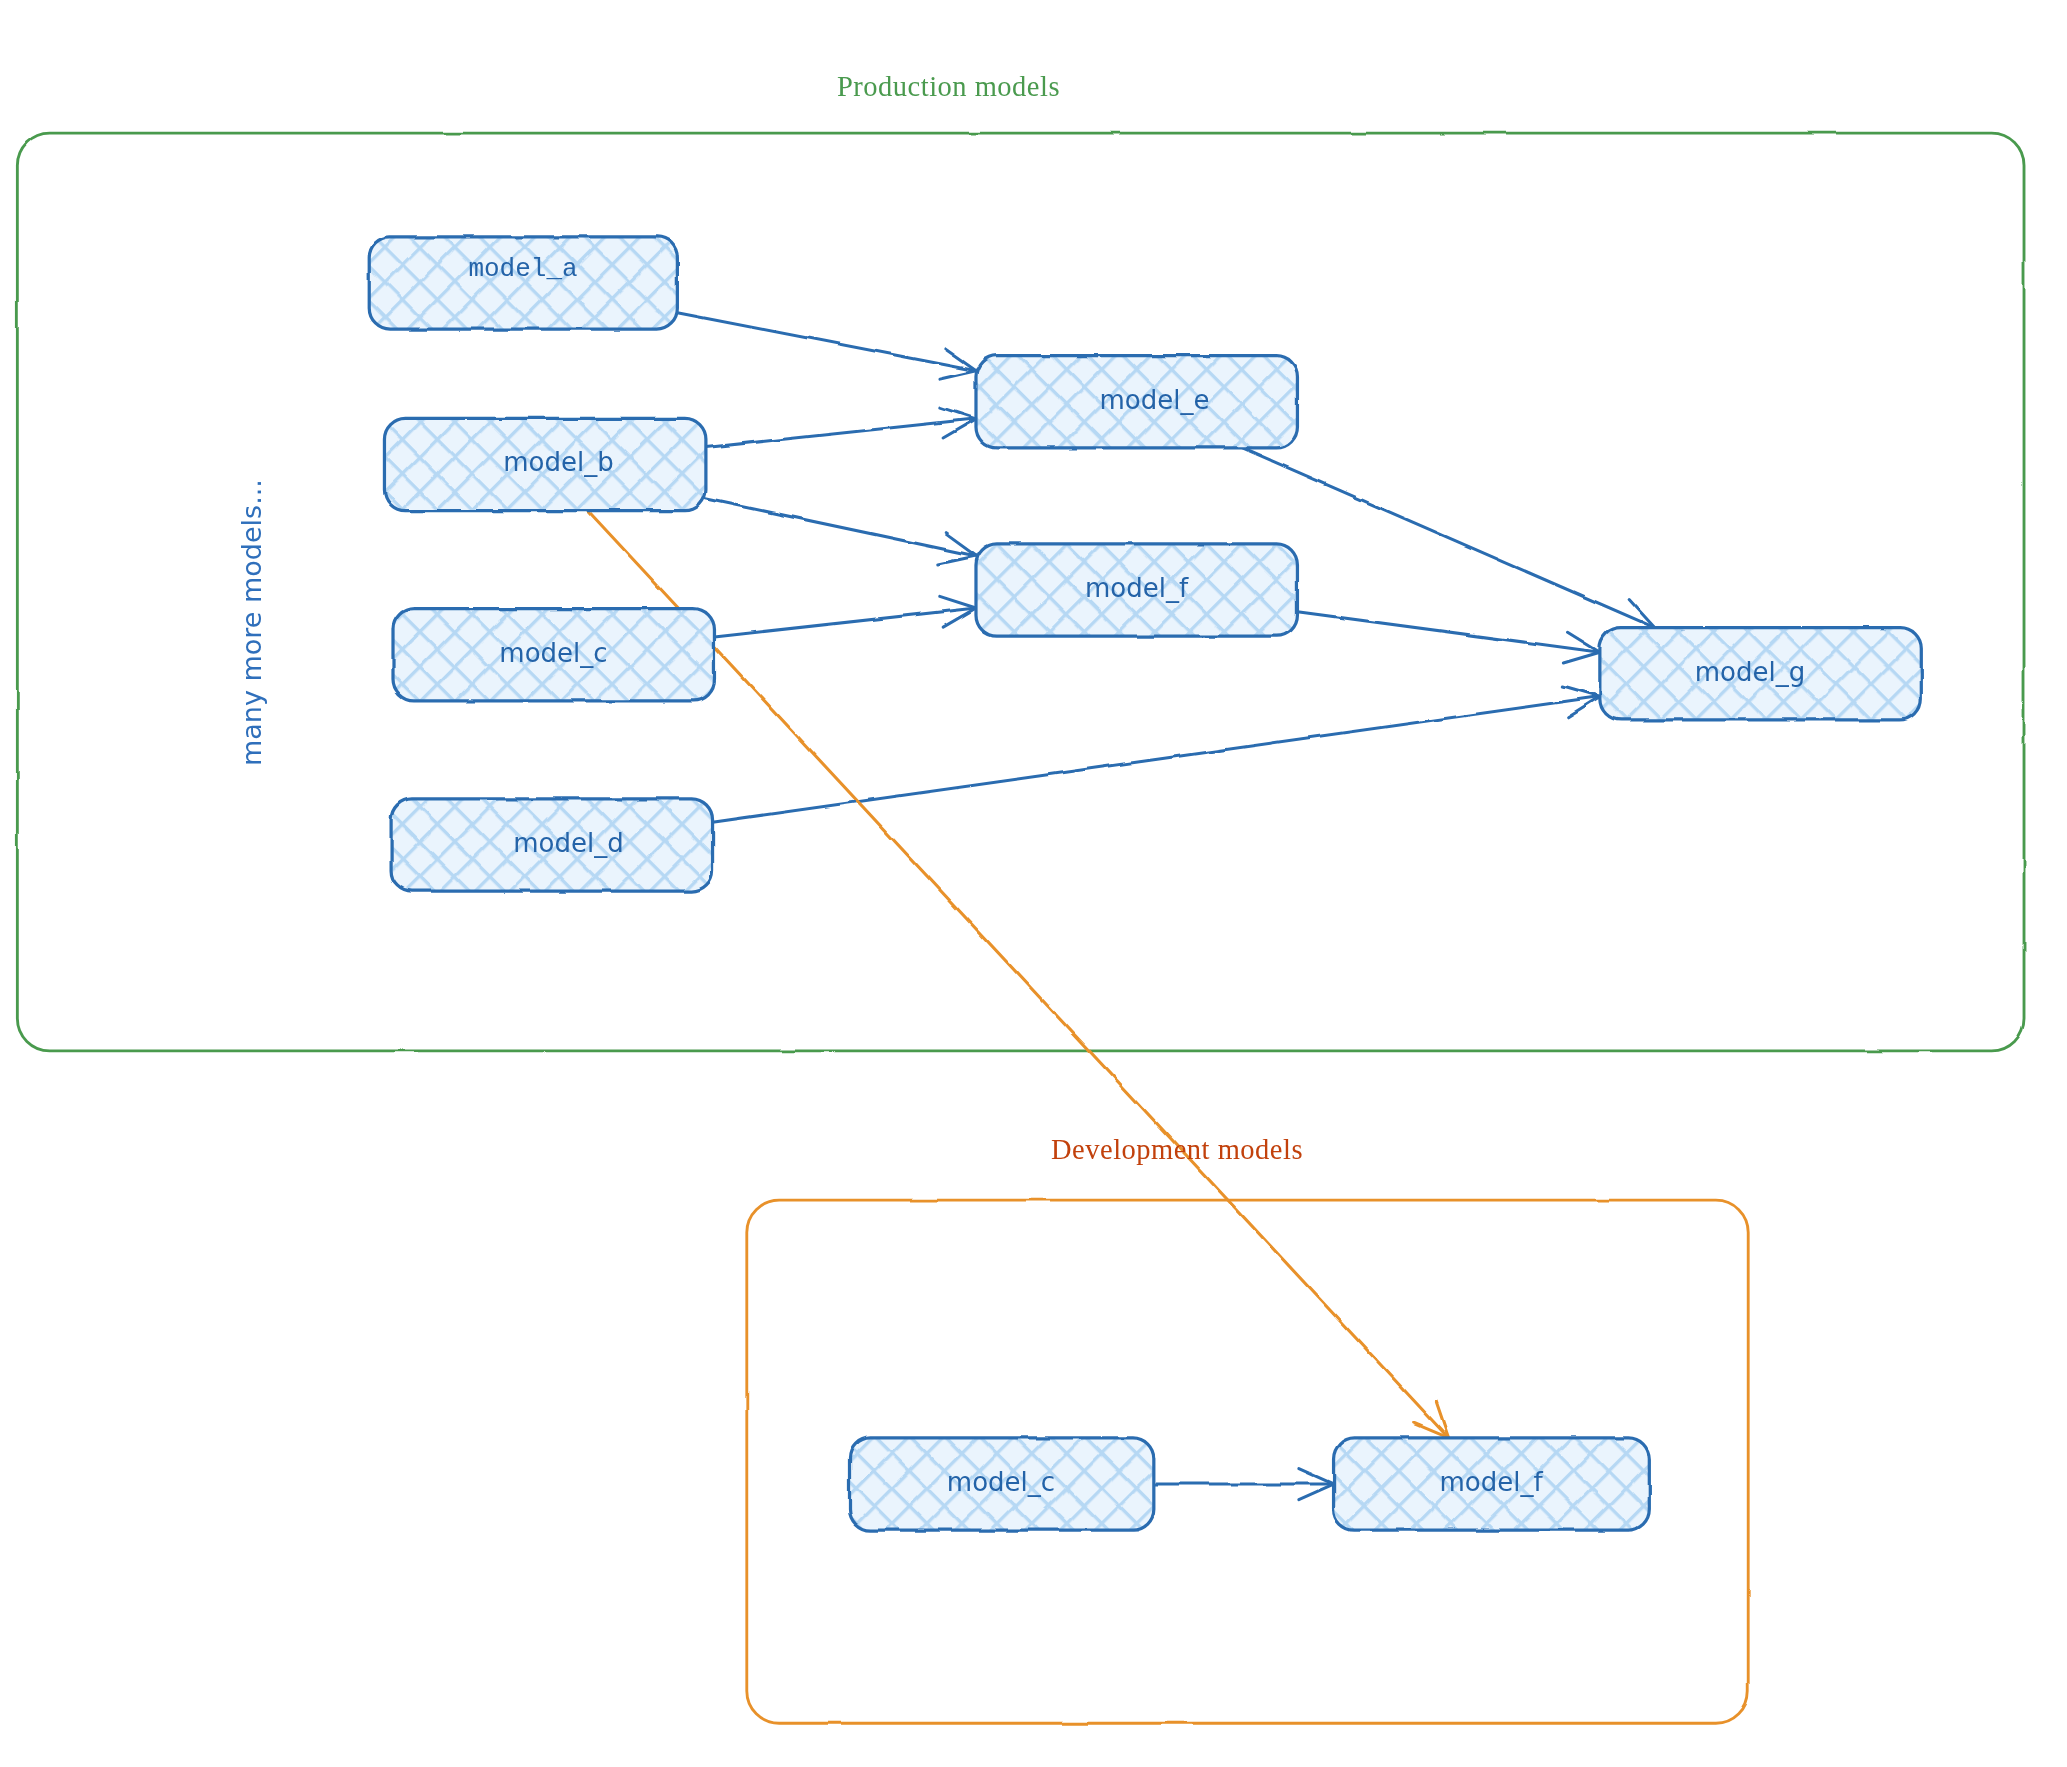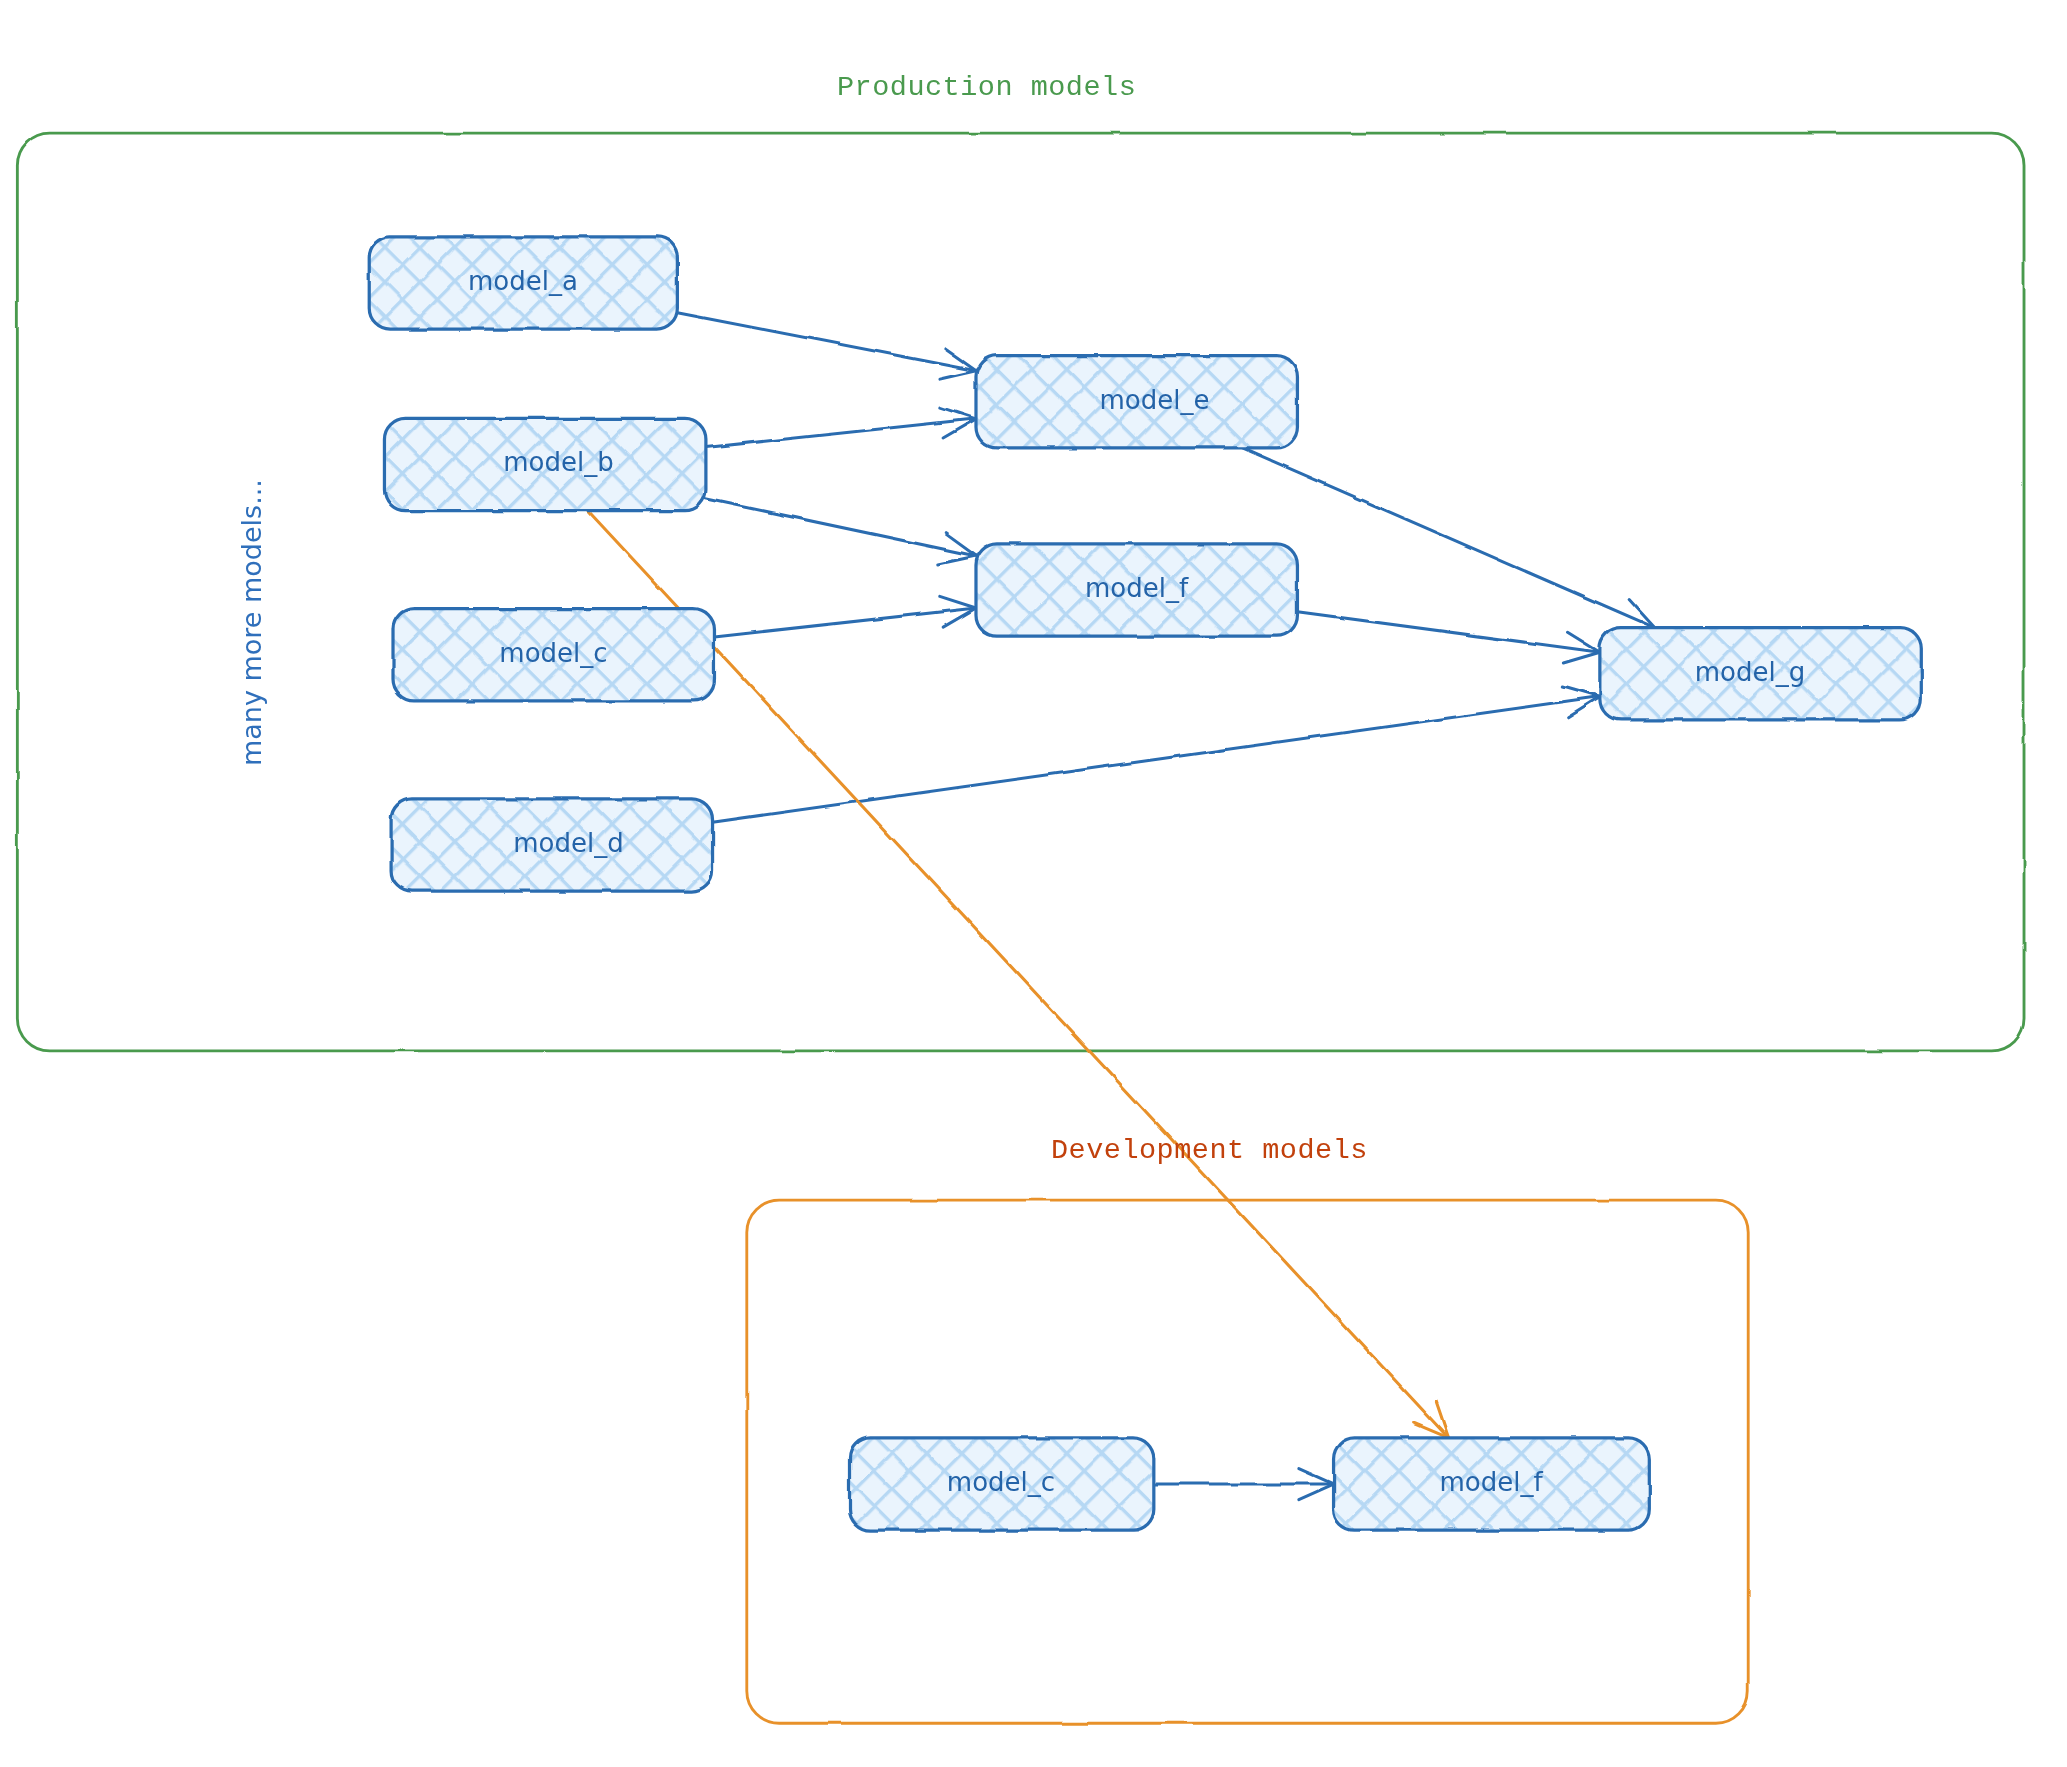--- a/index.html
+++ b/index.html
@@ -22,21 +22,21 @@
     left: 0;
     top: 0;
     width: 2068px;
     height: 1767px;
   }
   .grp-title {
     position: absolute;
     font-size: 28.5px;
     letter-spacing: 0.5px;
     white-space: nowrap;
-    font-family: Liberation Mono, monospace;
+    font-family: Liberation Serif, serif;
   }
   .node-label {
     position: absolute;
     font-size: 26px;
     color: #2463a8;
     white-space: nowrap;
     text-align: center;
     font-family: "DejaVu Sans", sans-serif;
   }
   .side-note {
@@ -135,21 +135,21 @@
       </g>
   </svg>
 
   <div class="grp-title" id="title-production" style="left: 837px; top: 71px; color: rgb(74, 154, 78);">Production models</div>
 
   <div class="grp-title" id="title-development" style="left: 1051px; top: 1134px; color: #c2410c;">Development models</div>
 
   <div class="side-note" id="side-note" style="left: 236px; top: 766px;">many more models...</div>
 
   <div id="node-labels">
-      <div class="node-label" style="left: 369px; top: 266px; width: 308px;">model_a</div>
+      <div class="node-label" style="left: 369px; top: 254px; width: 308px; font-family: Liberation Mono, monospace;">model_a</div>
       <div class="node-label" style="left: 384px; top: 447px; width: 349px;">model_b</div>
       <div class="node-label" style="left: 393px; top: 638px; width: 321px;">model_c</div>
       <div class="node-label" style="left: 408px; top: 828px; width: 321px;">model_d</div>
       <div class="node-label" style="left: 976px; top: 385px; width: 321px; margin-left: 18px;">model_e</div>
       <div class="node-label" style="left: 976px; top: 573px; width: 321px;">model_f</div>
       <div class="node-label" style="left: 1572px; top: 657px; width: 356px;">model_g</div>
       <div class="node-label" style="left: 849px; top: 1467px; width: 304px;">model_c</div>
       <div class="node-label" style="left: 1333px; top: 1467px; width: 316px;">model_f</div>
     </div>
 

